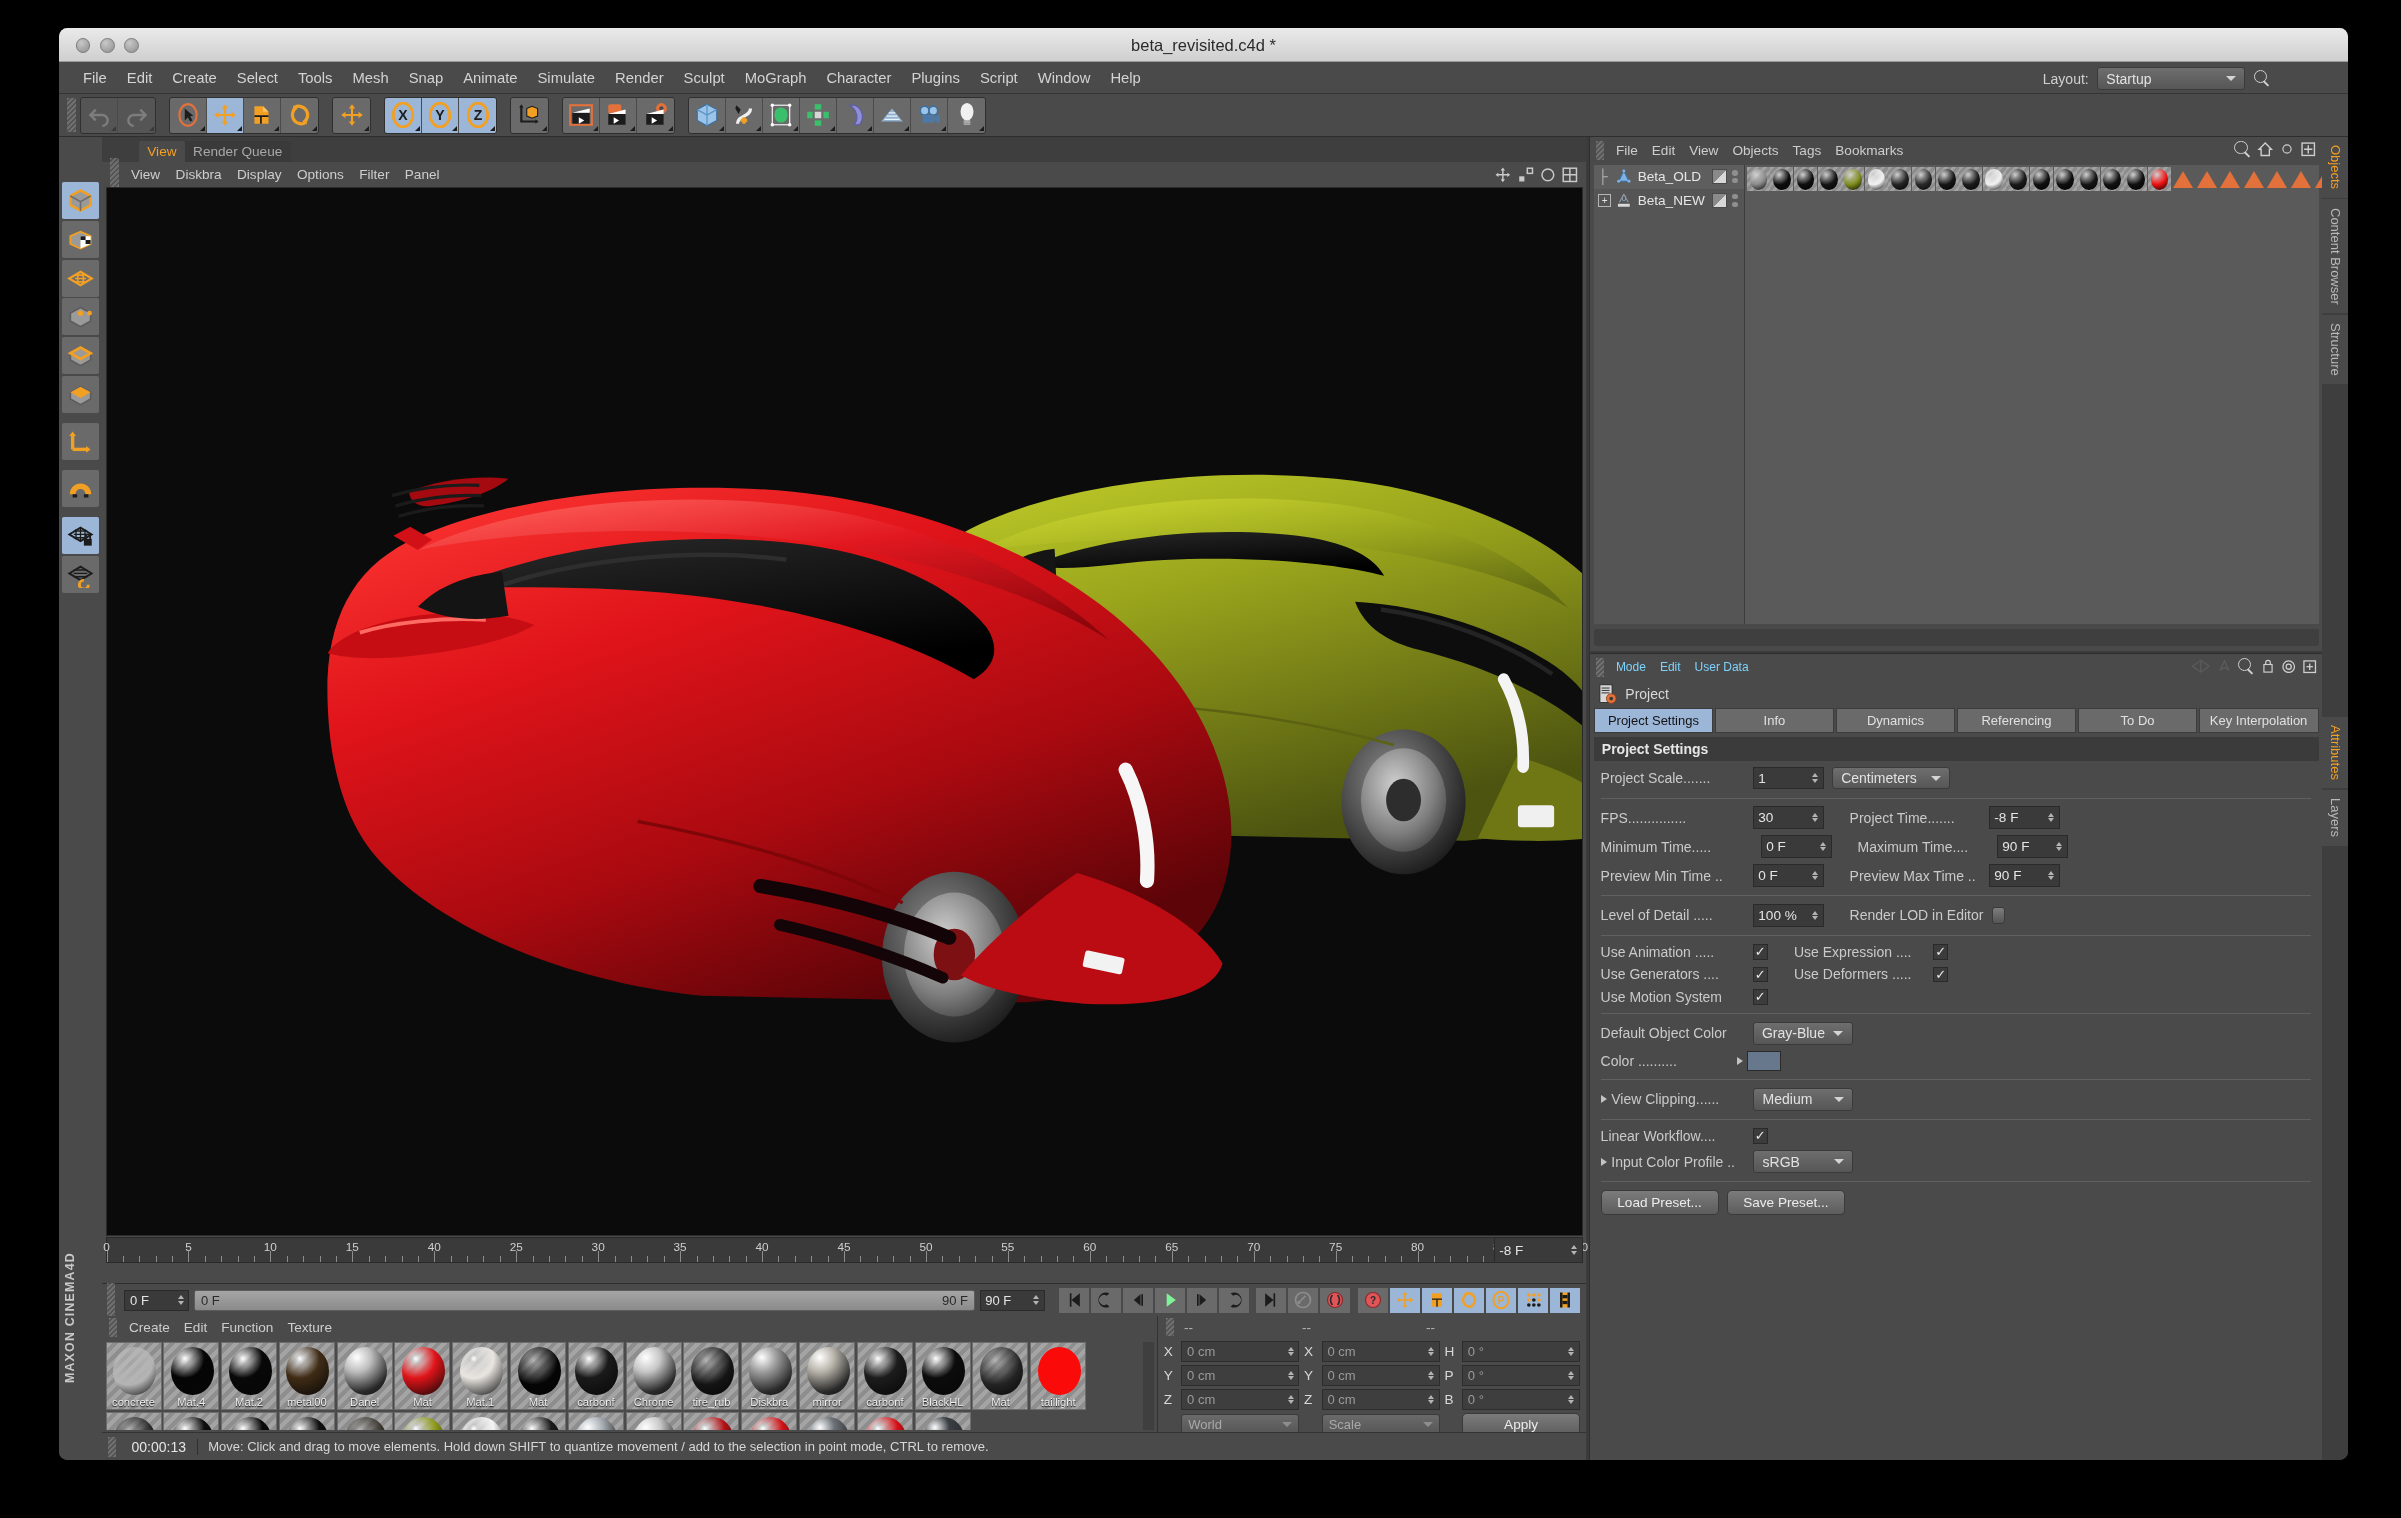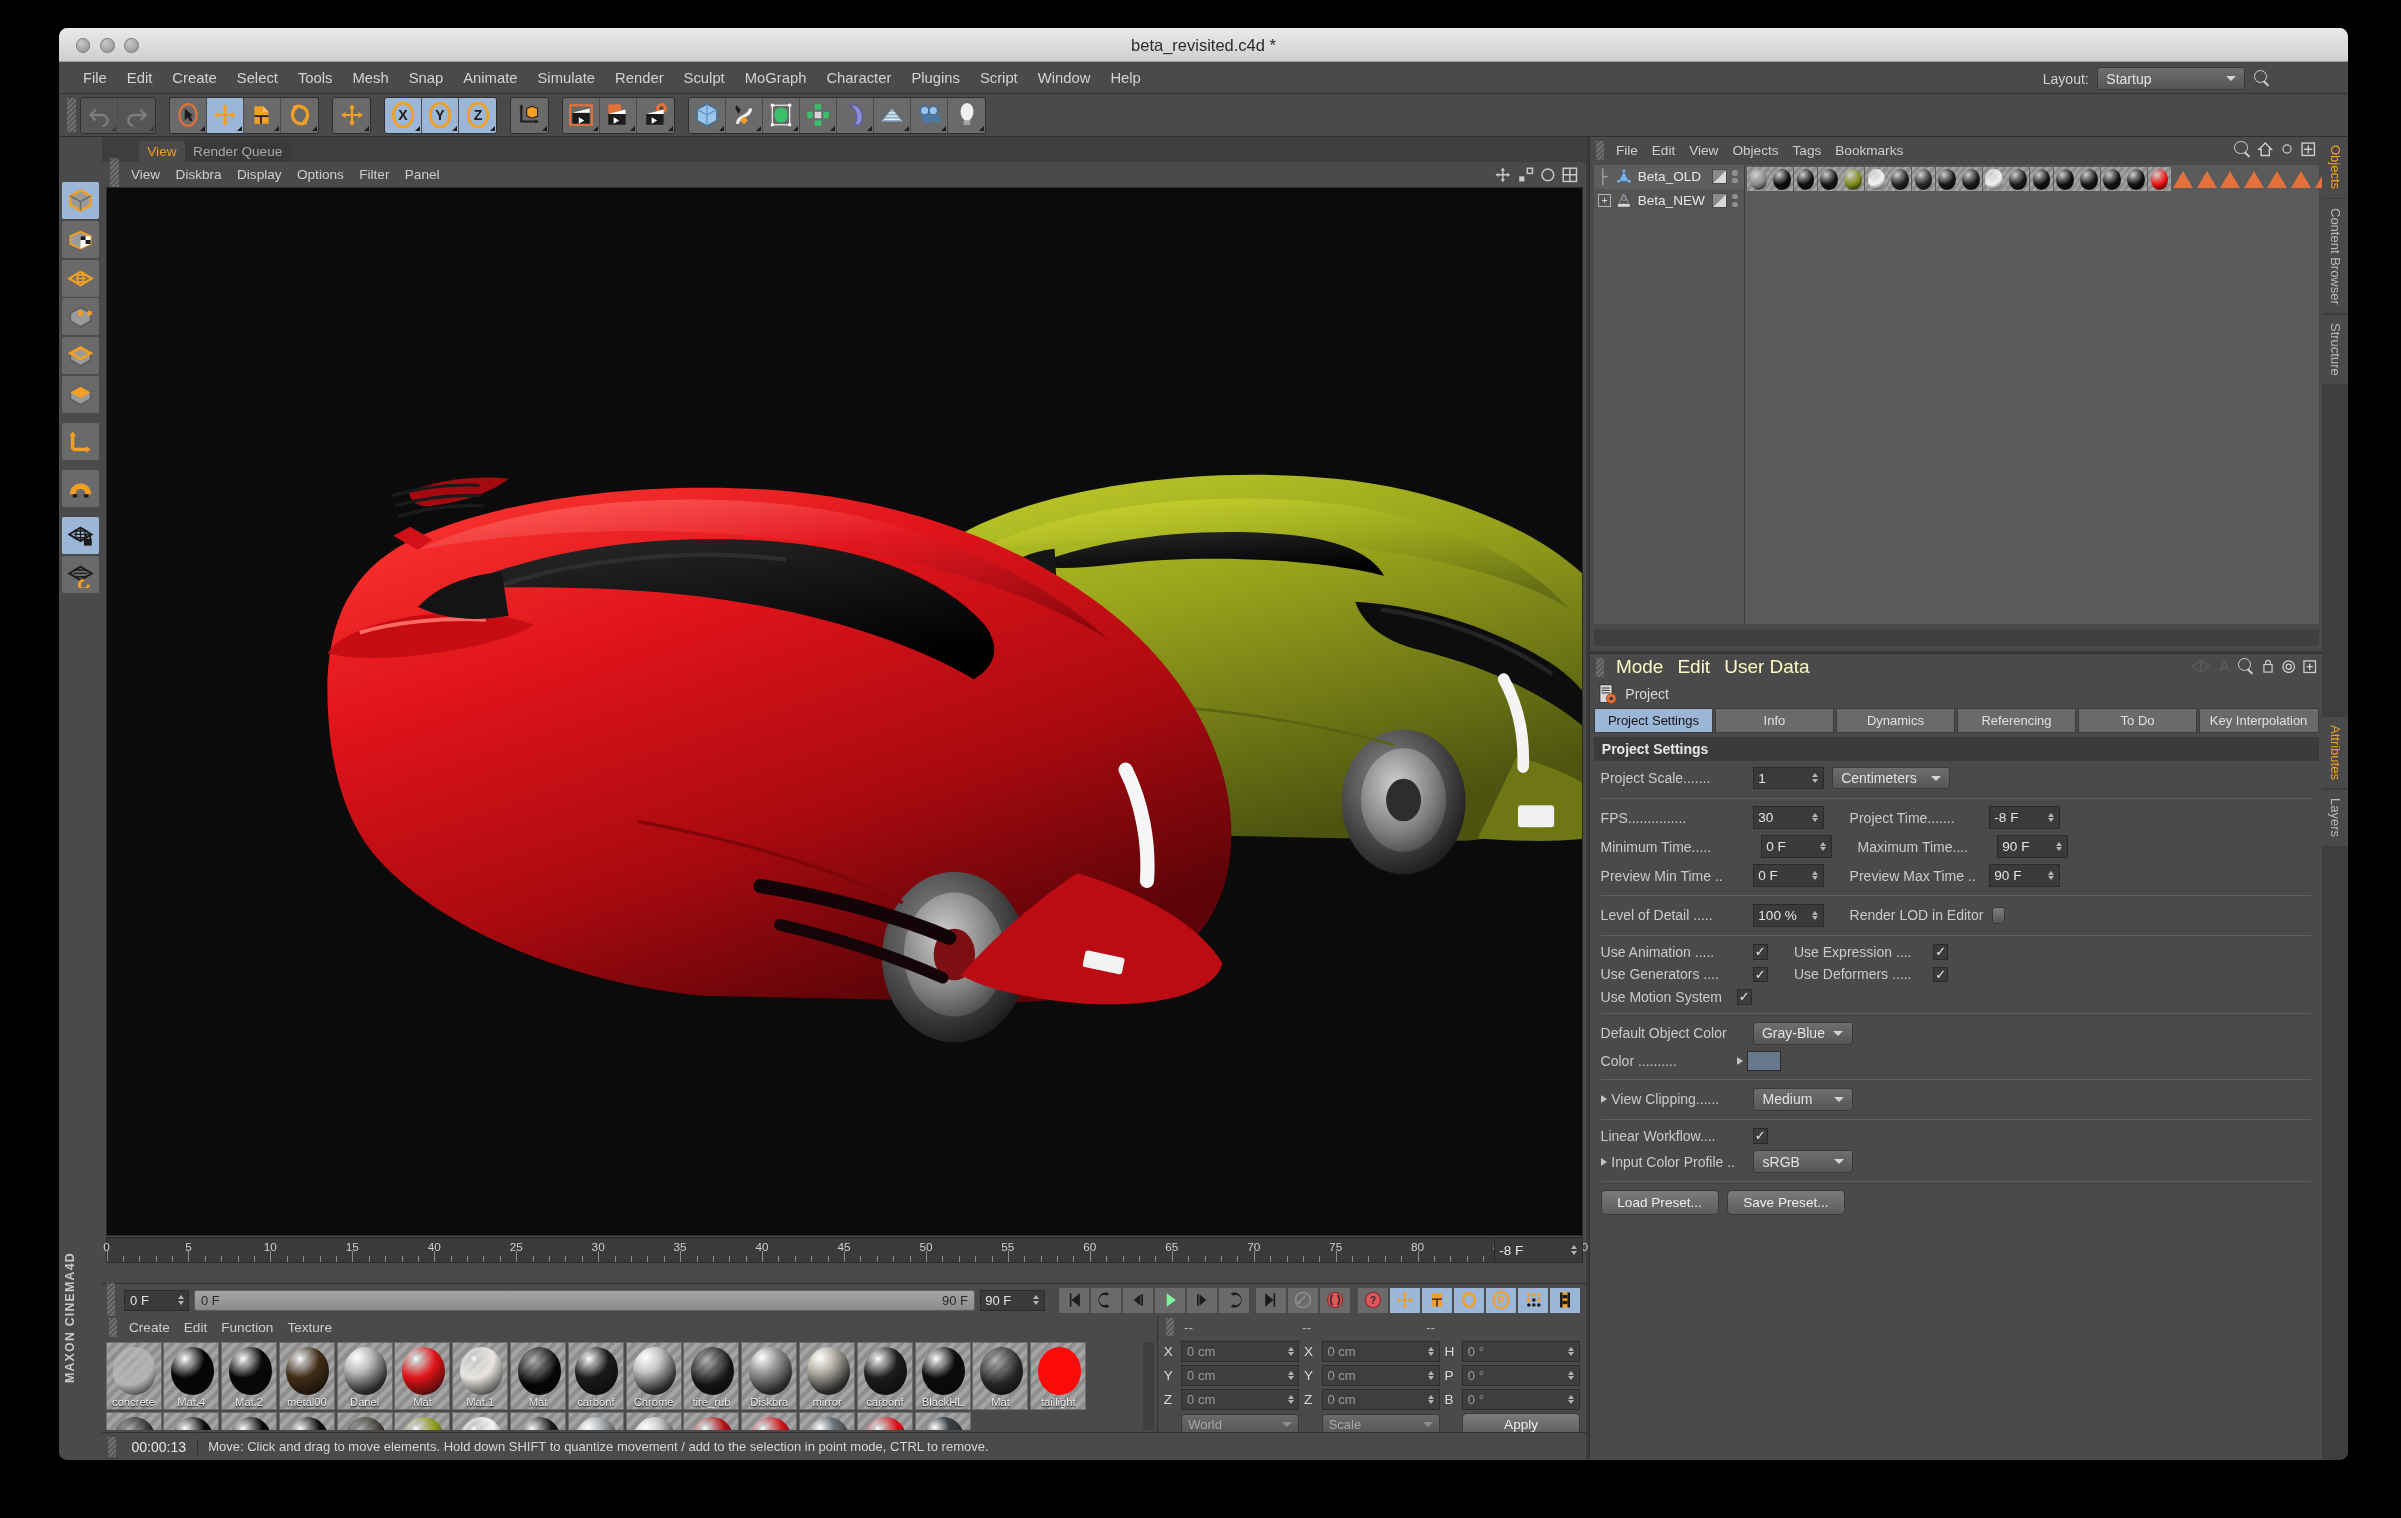--- a/index.html
+++ b/index.html
@@ -148,21 +148,21 @@
   }
   .matball{ width:17.7px;height:21px;border-radius:50%; }
   .tritag{ width:0;height:0;border-left:10px solid transparent;border-right:10px solid transparent;border-bottom:17.7px solid #e2713b; }
   #ohscroll{position:absolute;left:3.5px;right:3.5px;bottom:4.7px;height:17.7px;background:#3f3f3f;border-radius:2.4px;}
   
   #attrmgr{
     position:absolute; right:26px; top:516px; width:733px; bottom:0;
     background:#4a4a4a; border-left:0.6px solid #2e2e2e; border-top:0.6px solid #2e2e2e;
   }
   #amenu{ height:26px; display:flex; align-items:center; padding-left:5.9px; position:relative;}
-  #amenu .mi{ font-size:19px; color:#fef9c3; padding:1.8px 7px;}
+  #amenu .mi{ font-size:12px; color:#7dd3fc; padding:1.8px 7px;}
   #atools{position:absolute;right:4.7px;top:3.5px;display:flex;gap:5.9px;align-items:center;}
   #aobj{ height:28px; display:flex; align-items:center; padding-left:8.3px; gap:7px; background:#4a4a4a;}
   #aobj .lbl{ font-size:14px; color:#d8d8d8;}
   #atabs{ display:flex; padding:0 3.5px; gap:1.2px;}
   #atabs .at{
     flex:1; text-align:center; font-size:13px; color:#e0e0e0; background:#6a6a6a;
     padding:4.1px 2.4px; border:0.6px solid #3c3c3c; white-space:nowrap;
   }
   #atabs .at.active{ background:#9cb6d8; color:#131313; }
   #asection{
@@ -1559,21 +1559,21 @@
             <span>Use Generators</span> <span>....</span>
           </span>
           <span class="chk">✓</span>
           <span class="alabel" style="width:139px;margin-left:26px">
             <span>Use Deformers</span> <span>.....</span>
           </span>
           <span class="chk">✓</span>
         </div>
 
         <div class="arow">
-          <span class="alabel" style="width:136px">Use Motion System</span>
+          <span class="alabel" style="width:152px">Use Motion System</span>
           <span class="chk">✓</span>
         </div>
 
         <div class="sep"></div>
 
         <div class="arow">
           <span class="alabel" style="width:152px">Default Object Color</span>
           <div class="dropdown" style="min-width:100px">
             <span>Gray-Blue</span>
             <span class="caret"></span>

